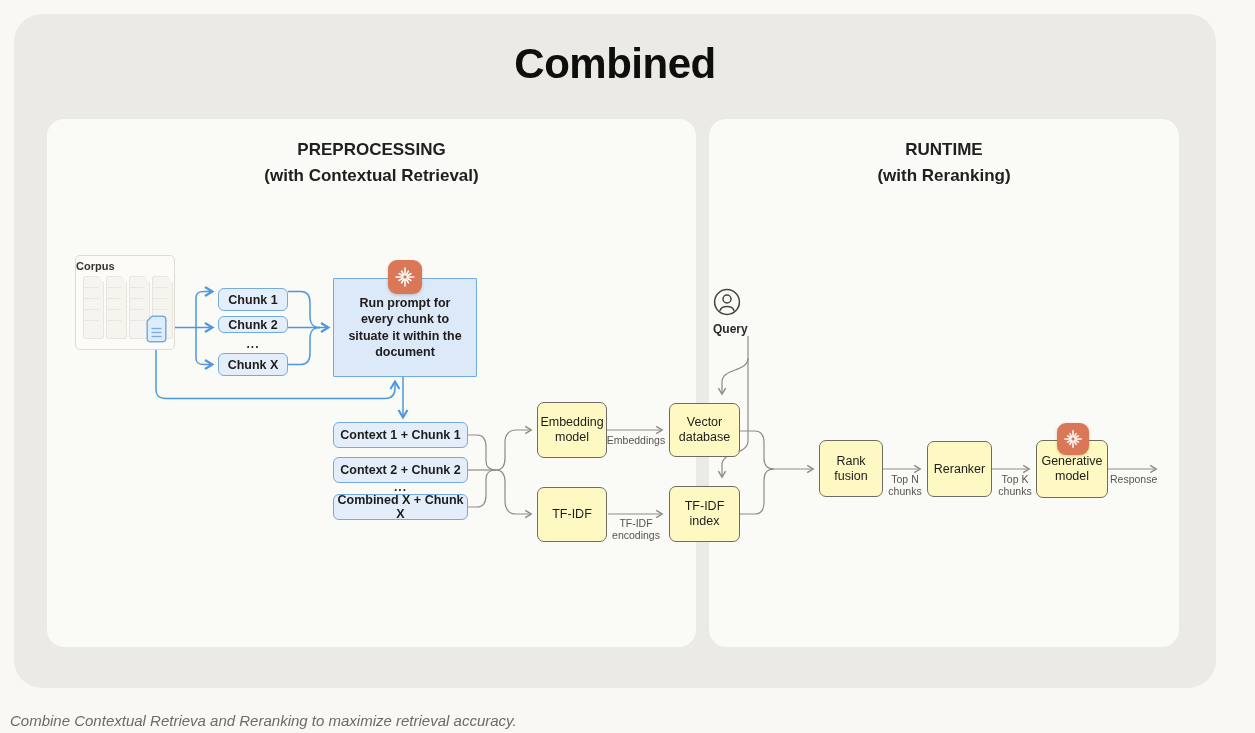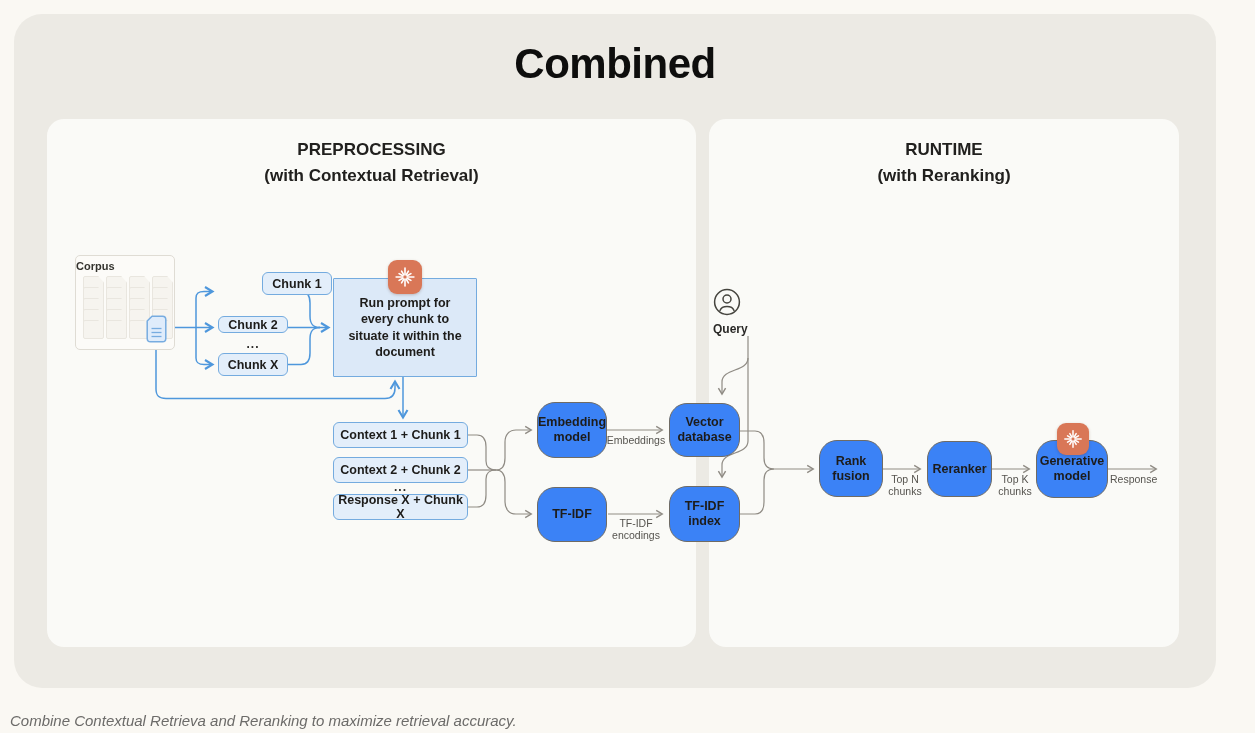--- a/index.html
+++ b/index.html
@@ -26,23 +26,23 @@
   .bluedoc{position:absolute;left:146px;top:315px;}
 
   
   .bluebox{position:absolute;background:#E3EEFA;border:1.4px solid #74ABDF;border-radius:6px;box-sizing:border-box;
            display:flex;align-items:center;justify-content:center;text-align:center;
            font-size:12.5px;font-weight:600;color:#1D1C1A;}
   .prompt{background:#DCE9F8;border-radius:1px;line-height:1.3;padding:4px 10px;}
   .dots{position:absolute;text-align:center;font-weight:700;color:#2A2927;font-size:12px;letter-spacing:1px;}
 
   
-  .node{position:absolute;background:#3b82f6;border:1.3px solid #6F6B64;border-radius:18px;box-sizing:border-box;
+  .node{position:absolute;background:#fef9c3;border:1.3px solid #6F6B64;border-radius:7px;box-sizing:border-box;
         display:flex;align-items:center;justify-content:center;text-align:center;
-        font-size:12.5px;font-weight:700;color:#1D1C1A;line-height:1.2;padding:2px 6px;}
+        font-size:12.5px;font-weight:400;color:#1D1C1A;line-height:1.2;padding:2px 6px;}
 
   .elabel{position:absolute;font-size:10.5px;color:#56544F;text-align:center;line-height:1.15;}
   .claude-icon{position:absolute;background:#D97757;border-radius:9px;display:flex;align-items:center;justify-content:center;
                box-shadow:0 1px 3px rgba(90,40,20,.25);}
   .query-wrap{position:absolute;left:713px;top:288px;width:70px;}
   .query-label{font-size:12px;font-weight:600;color:#2A2927;margin-top:2px;}
   .caption{position:absolute;left:10px;top:697px;font-size:15px;font-style:italic;color:#6C6B69;}
 </style>
 </head>
 <body>
@@ -146,21 +146,21 @@
         </div>
       </div>
   </div>
   <svg class="bluedoc" width="21" height="28" viewBox="0 0 21 28">
     <path d="M6,1.2 H16.5 Q19.8,1.2 19.8,4.5 V23.5 Q19.8,26.8 16.5,26.8 H4.5 Q1.2,26.8 1.2,23.5 V6 Z" fill="#DFECFB" stroke="#77ACE0" stroke-width="1.5" stroke-linejoin="round"></path>
     <line x1="5.5" y1="13.5" x2="15.5" y2="13.5" stroke="#77ACE0" stroke-width="1.3"></line>
     <line x1="5.5" y1="17.5" x2="15.5" y2="17.5" stroke="#77ACE0" stroke-width="1.3"></line>
     <line x1="5.5" y1="21.5" x2="15.5" y2="21.5" stroke="#77ACE0" stroke-width="1.3"></line>
   </svg>
 
-  <div class="bluebox" style="left:218px;top:272px;width:70px;height:23px;margin-left:44px;">Chunk 1</div>
+  <div class="bluebox" style="left:218px;top:288px;width:70px;height:23px;">Chunk 1</div>
   <div class="bluebox" style="left:218px;top:316px;width:70px;height:17px;">Chunk 2</div>
   <div class="dots" style="left:218px;top:337px;width:70px;">...</div>
   <div class="bluebox" style="left:218px;top:353px;width:70px;height:23px;">Chunk X</div>
 
   <div class="bluebox prompt" style="left:333px;top:278px;width:144px;height:99px;">Run prompt for every chunk to situate it within the document</div>
   <div class="claude-icon" style="left:388px;top:260px;width:34px;height:34px;">
     <svg class="starburst" width="26" height="26" viewBox="0 0 24 24">
         <line x1="14.20" y1="12.00" x2="20.20" y2="12.00" stroke="#FFFFFF" stroke-width="1.5" stroke-linecap="round"></line>
         <line x1="13.91" y1="13.10" x2="17.46" y2="15.15" stroke="#FFFFFF" stroke-width="1.5" stroke-linecap="round"></line>
         <line x1="13.10" y1="13.91" x2="15.15" y2="17.46" stroke="#FFFFFF" stroke-width="1.5" stroke-linecap="round"></line>
@@ -172,21 +172,21 @@
         <line x1="10.90" y1="10.09" x2="8.85" y2="6.54" stroke="#FFFFFF" stroke-width="1.5" stroke-linecap="round"></line>
         <line x1="12.00" y1="9.80" x2="12.00" y2="3.80" stroke="#FFFFFF" stroke-width="1.5" stroke-linecap="round"></line>
         <line x1="13.10" y1="10.09" x2="15.15" y2="6.54" stroke="#FFFFFF" stroke-width="1.5" stroke-linecap="round"></line>
         <line x1="13.91" y1="10.90" x2="17.46" y2="8.85" stroke="#FFFFFF" stroke-width="1.5" stroke-linecap="round"></line>
       </svg>
   </div>
 
   <div class="bluebox" style="left:333px;top:422px;width:135px;height:26px;">Context 1 + Chunk 1</div>
   <div class="bluebox" style="left:333px;top:457px;width:135px;height:26px;">Context 2 + Chunk 2</div>
   <div class="dots" style="left:333px;top:480px;width:135px;">...</div>
-  <div class="bluebox" style="left:333px;top:494px;width:135px;height:26px;">Response X + Chunk X</div>
+  <div class="bluebox" style="left:333px;top:494px;width:135px;height:26px;">Combined X + Chunk X</div>
 
   <div class="node" style="left:537px;top:402px;width:70px;height:56px;">Embedding model</div>
   <div class="node" style="left:537px;top:487px;width:70px;height:55px;">TF-IDF</div>
   <div class="node" style="left:669px;top:403px;width:71px;height:54px;">Vector database</div>
   <div class="node" style="left:669px;top:486px;width:71px;height:56px;">TF-IDF index</div>
   <div class="node" style="left:819px;top:440px;width:64px;height:57px;">Rank fusion</div>
   <div class="node" style="left:927px;top:441px;width:65px;height:56px;">Reranker</div>
   <div class="node" style="left:1036px;top:440px;width:72px;height:58px;">Generative model</div>
   <div class="claude-icon" style="left:1057px;top:423px;width:32px;height:32px;">
     <svg class="starburst" width="24" height="24" viewBox="0 0 24 24">

